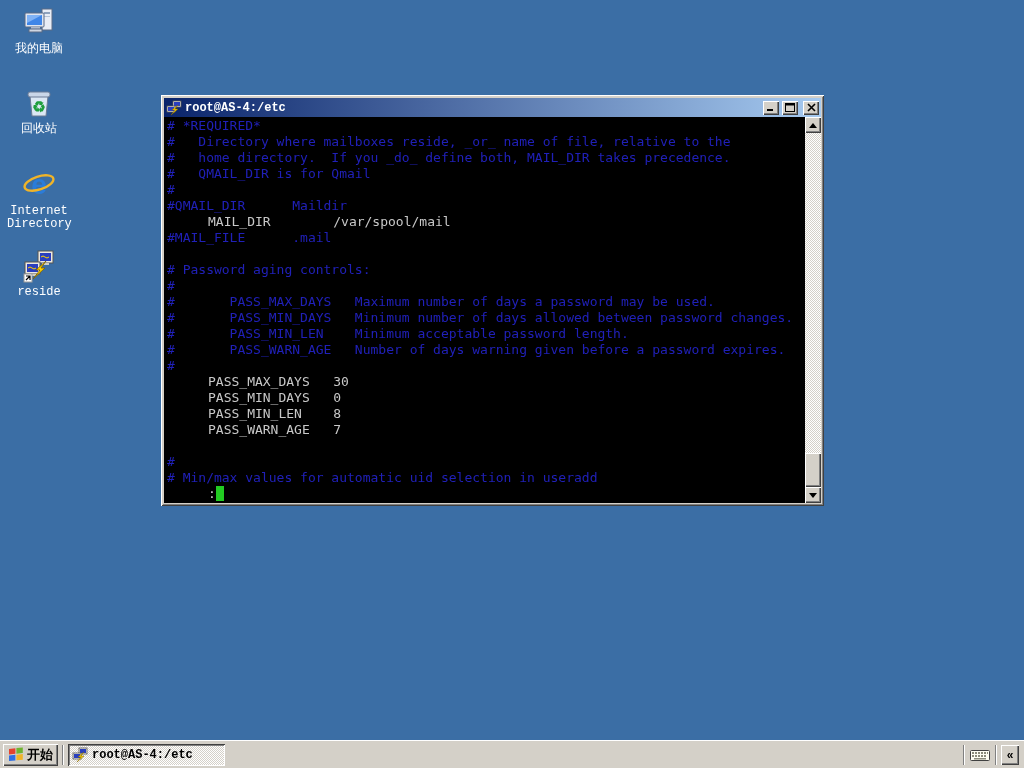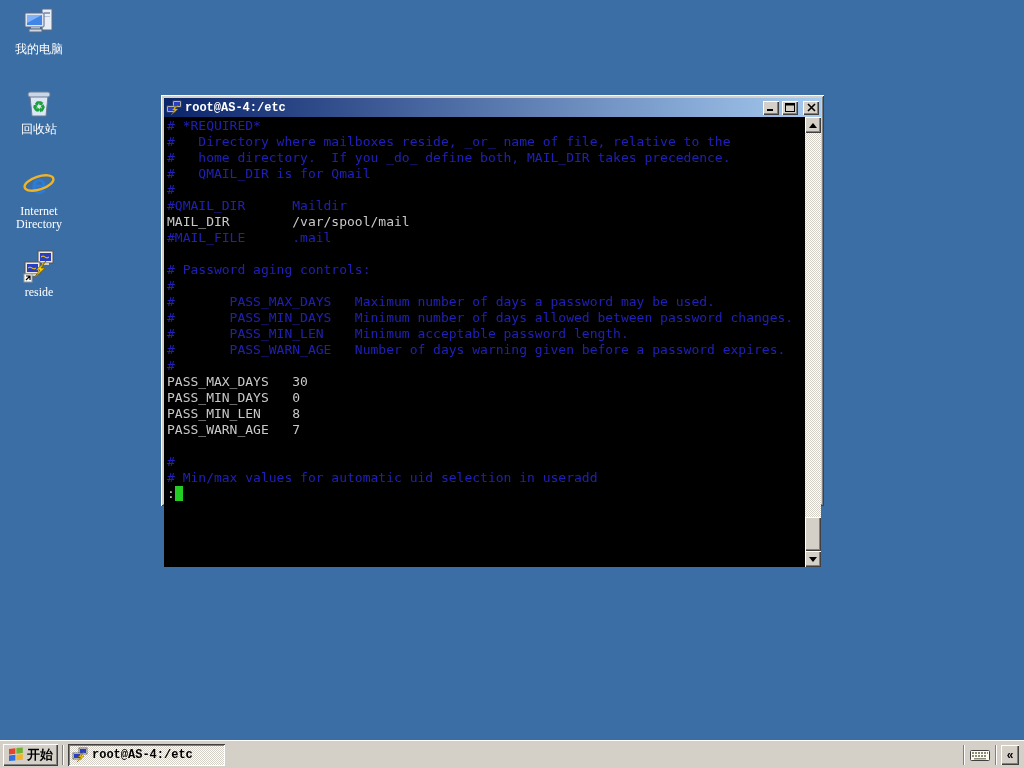--- a/index.html
+++ b/index.html
@@ -17,21 +17,21 @@
   body{
     background:var(--desktop_bg);
     font-family:"Liberation Sans",sans-serif;
     position:relative;
   }
 
   
   .dicon{position:absolute;left:7px;width:64px;text-align:center;cursor:default;}
   .dicon .art{height:34px;margin-bottom:3px;display:flex;justify-content:center;align-items:flex-end;}
   .dicon .lbl{
-    color:#fff;font-family:Liberation Serif, serif;
+    color:#fff;font-family:Liberation Mono, monospace;
     font-size:12px;line-height:13px;white-space:pre-line;
   }
 
   
   .win{
     position:absolute;left:161px;top:95px;width:663px;height:411px;
     background:var(--chrome);
     box-shadow:inset 1px 1px 0 #ffffff,inset -1px -1px 0 #404040,
                inset 2px 2px 0 var(--chrome),inset -2px -2px 0 #808080;
     padding:3px;
@@ -45,30 +45,30 @@
     font-family:"Liberation Mono","DejaVu Sans Mono",monospace;
     white-space:nowrap;flex:1;
   }
   .tb-btn{
     width:16px;height:14px;background:var(--chrome);
     box-shadow:inset 1px 1px 0 #ffffff,inset -1px -1px 0 #404040,inset -2px -2px 0 #808080;
     display:flex;align-items:center;justify-content:center;
   }
   .tb-btn.close{margin-left:2px;}
 
-  .win-content{display:flex;height:450px;}
+  .win-content{display:flex;height:386px;}
   .term{
     flex:1;background:var(--term_bg);overflow:hidden;
     padding:1px 0 0 3px;
     font-family:"DejaVu Sans Mono","Liberation Mono",monospace;
     font-size:13px;line-height:16px;white-space:pre;
   }
   .tline{height:16px;}
   .tline.c{color:var(--term_comment);}
-  .tline.n{color:var(--term_text);}
+  .tline.n{color:var(--term_text);margin-left:41px;}
   .cursor{background:var(--term_cursor);}
 
   
   .sbar{width:16px;display:flex;flex-direction:column;background:var(--chrome);}
   .sb-btn{
     width:16px;height:16px;background:var(--chrome);flex:none;
     box-shadow:inset 1px 1px 0 #ffffff,inset -1px -1px 0 #404040,inset -2px -2px 0 #808080;
     display:flex;align-items:center;justify-content:center;
   }
   .sb-track{

